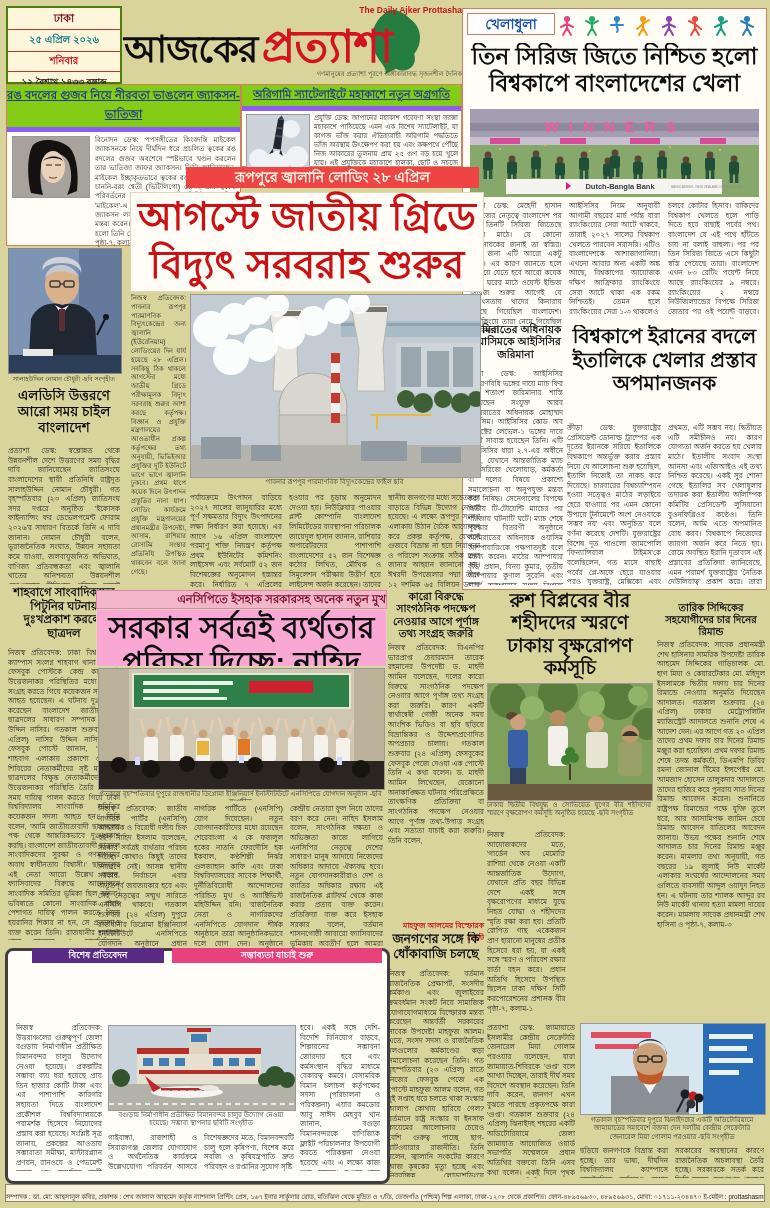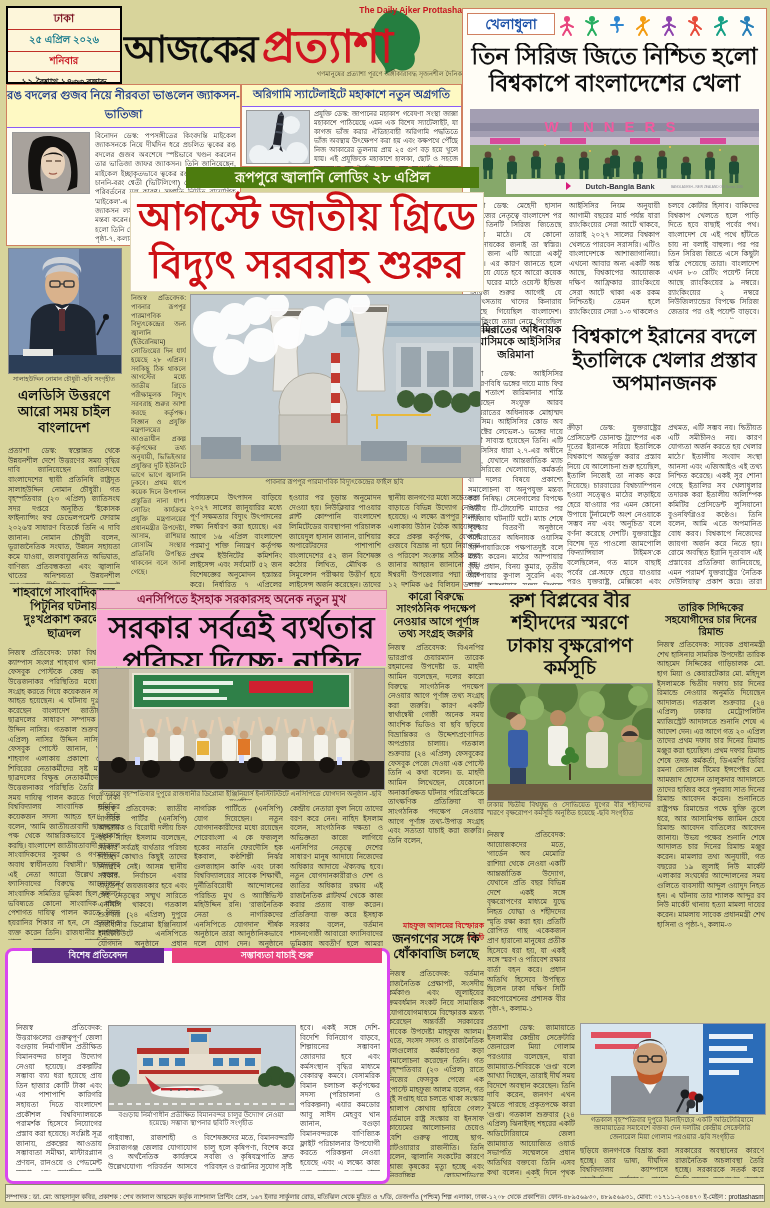--- a/index.html
+++ b/index.html
@@ -4,31 +4,31 @@
 <style>
   html,body{margin:0;padding:0;}
   body{font-family:"Liberation Sans", sans-serif;}
   #page{position:relative;width:770px;height:1208px;background:#d8d49b;overflow:hidden;}
   .abs{position:absolute;}
   .box{background:#fffdf6;border:1px solid #d89070;}
   .j{font-size:7.2px;line-height:1.34;text-align:justify;color:#1c1c1c;overflow:hidden;}
   .cap{font-size:6.8px;color:#333;text-align:center;overflow:hidden;line-height:1.25;}
   .hl{font-weight:bold;color:#0f0f0f;text-align:center;line-height:1.18;overflow:hidden;}
   .hl-navy{font-weight:bold;color:#213e8c;text-align:center;}
-  .band{background:#fef9c3;border-bottom:1px solid #8b5cf6;}
+  .band{background:#84cc16;border-bottom:5px solid #8b5cf6;text-decoration:underline;}
   svg{display:block;}
-  .kick{background:#4d7c0f;color:#fffbe8;font-weight:bold;text-align:center;}
+  .kick{background:#ef4444;color:#fffbe8;font-weight:bold;text-align:center;}
   .red-hl{color:#cc1115;font-weight:bold;text-align:center;line-height:1.22;}
 </style>
 </head>
 <body>
 
 <div id="page">
 
-  <div class="abs" style="left:6px;top:6px;width:112px;height:74px;background:#fdf6da;border:2px solid #000000;text-align:center;">
+  <div class="abs" style="left:6px;top:6px;width:112px;height:74px;background:#fdf6da;border:2px solid #4d7c0f;text-align:center;">
     <div style="font-weight:bold;color:#7a1020;font-size:11px;padding-top:2px;">ঢাকা</div>
     <div style="font-weight:bold;color:#167a8c;font-size:10px;border-top:1px solid #c03028;border-bottom:1px solid #c03028;padding:2px 0;">২৫ এপ্রিল ২০২৬</div>
     <div style="font-weight:bold;color:#c81520;font-size:10px;padding:1px 0;border-bottom:1px solid #c03028;">শনিবার</div>
     <div style="font-weight:bold;color:#1b1b1b;font-size:9px;padding-top:3px;">১২ বৈশাখ ১৪৩৩ বঙ্গাব্দ</div>
   </div>
 
   <div class="abs" style="left:124px;top:2px;width:338px;height:80px;">
     <svg width="60" height="66" viewBox="0 0 32 36" style="position:absolute;right:38px;top:8px;opacity:.95;">
       <path d="M12 1 C5 6 2 14 5 22 C8 29 13 32 11 35 L17 32 C23 35 29 31 27 24 C32 18 31 9 25 5 C20 0 15 -1 12 1 Z" fill="#1c7a3c"></path>
     </svg>
@@ -255,21 +255,21 @@
     <g stroke="#e8b93c" stroke-width="2">
         <path d="M180 120 h60"></path>
         <path d="M186 120 v14"></path>
       </g>
   </svg>
   <div class="abs cap" style="left:190px;top:478px;width:289px;height:12px;">পাবনার রূপপুর পারমাণবিক বিদ্যুৎকেন্দ্রের ফাইল ছবি</div>
   <div class="abs j" style="left:190px;top:493px;width:92px;height:95px;">পর্যায়ক্রমে উৎপাদন বাড়িয়ে ২০২৭ সালের জানুয়ারির মধ্যে পূর্ণ সক্ষমতার বিদ্যুৎ উৎপাদনের লক্ষ্য নির্ধারণ করা হয়েছে। এর আগে ১৬ এপ্রিল বাংলাদেশ পরমাণু শক্তি নিয়ন্ত্রণ কর্তৃপক্ষ প্রথম ইউনিটের কমিশনিং লাইসেন্স এবং সর্বমোট ৫২ জন বিশেষজ্ঞের অনুমোদন হস্তান্তর করে। নির্ধারিত ৭ এপ্রিলের লোডিং কার্যক্রম কিছু কারিগরি জটিলতার কারণে স্থগিত করা হয়েছিল। পরবর্তীতে সব মানদণ্ড নিশ্চিত</div>
   <div class="abs j" style="left:289px;top:493px;width:92px;height:95px;">হওয়ার পর চূড়ান্ত অনুমোদন দেওয়া হয়। নিউক্লিয়ার পাওয়ার প্লান্ট কোম্পানি বাংলাদেশ লিমিটেডের ব্যবস্থাপনা পরিচালক জায়েদুল হাসান জানান, রাশিয়ার অপারেটরদের পাশাপাশি বাংলাদেশের ৫২ জন বিশেষজ্ঞ কঠোর লিখিত, মৌখিক ও সিমুলেশন পরীক্ষায় উত্তীর্ণ হয়ে লাইসেন্স অর্জন করেছেন। তাদের যৌথ সমন্বয়ে কেন্দ্রটি পরিচালিত হবে। জ্বালানি লোডিংকে কেন্দ্র করে</div>
   <div class="abs j" style="left:388px;top:493px;width:92px;height:95px;">স্থানীয় জনগণের মধ্যে সচেতনতা বাড়াতে বিভিন্ন উদ্যোগ নেওয়া হয়েছে। এ লক্ষ্যে রূপপুর সংলগ্ন এলাকায় উঠান বৈঠক আয়োজন করে প্রকল্প কর্তৃপক্ষ, যেখানে গুজবে বিভ্রান্ত না হয়ে নিরাপত্তা ও পরিবেশ সংক্রান্ত সঠিক তথ্য জানার আহ্বান জানানো হয়। ঈশ্বরদী উপজেলার পদ্মা তীরে ১২ দশমিক ৬৫ বিলিয়ন ডলার ব্যয়ে নির্মিত এই প্রকল্পের দুটি ইউনিট থেকে মোট দুই হাজার ৪০০ মেগাওয়াট পৃষ্ঠা-৭, কলাম-১</div>
 
-  <div class="abs" style="left:96px;top:590px;width:289px;height:17px;background:#f3b6ca;color:#7a1030;font-weight:bold;text-align:center;font-size:11.5px;line-height:17px;border:1px solid #d98aa6;">এনসিপিতে ইসহাক সরকারসহ অনেক নতুন মুখ</div>
+  <div class="abs" style="left:96px;top:590px;width:289px;height:17px;background:#f3b6ca;color:#7a1030;font-weight:bold;text-align:right;font-size:11.5px;line-height:17px;border:1px solid #d98aa6;">এনসিপিতে ইসহাক সরকারসহ অনেক নতুন মুখ</div>
   <div class="abs hl" style="left:96px;top:609px;width:289px;height:56px;font-size:30px;background:#f9a8d4;border:1px solid #e0d6b8;">সরকার সর্বত্রই ব্যর্থতার পরিচয় দিচ্ছে: নাহিদ ইসলাম</div>
   <svg class="abs" style="left:98px;top:668px;border:1px solid #999;" width="285" height="120" viewBox="0 0 285 120" preserveAspectRatio="none">
     <rect width="285" height="120" fill="#cfc7b2"></rect>
     <rect x="0" width="30" height="120" fill="#bcb29a"></rect>
       <rect x="255" width="30" height="120" fill="#bcb29a"></rect>
     <rect x="34" y="5" width="217" height="34" fill="#2f8048" stroke="#e8e4d2" stroke-width="2"></rect>
     <rect x="150" y="12" width="64" height="12" fill="#d02030"></rect>
     <g fill="#e8f2e8">
         <rect x="44" y="12" width="90" height="4"></rect>
         <rect x="44" y="20" width="76" height="4"></rect>
@@ -406,21 +406,21 @@
     <circle cx="104" cy="70" r="4.5" fill="#1a1d20"></circle>
         <circle cx="112" cy="72" r="4.5" fill="#c02020"></circle>
         <circle cx="118" cy="74" r="4.5" fill="#1a1d20"></circle>
         <circle cx="110" cy="80" r="4.5" fill="#303438"></circle>
       </g>
   </svg>
   <div class="abs cap" style="left:580px;top:1116px;width:184px;height:28px;">গতকাল বৃহস্পতিবার দুপুরে ঝিনাইদহের একটি অডিটোরিয়ামে জামায়াতের সমাবেশে বক্তব্য দেন দলটির কেন্দ্রীয় সেক্রেটারি জেনারেল মিয়া গোলাম পরওয়ার -ছবি সংগৃহীত</div>
   <div class="abs j" style="left:580px;top:1146px;width:88px;height:32px;">ছড়িয়ে জনগণকে বিভ্রান্ত করা হচ্ছে। তার ভাষ্য, দীর্ঘদিন বিশ্ববিদ্যালয় ক্যাম্পাসে রাজনৈতিক কর্মকাণ্ডে বাধার মুখে পড়া শক্তিগুলো এখন অন্যদের 'গুপ্ত' বলে অভিযোগ করছেন। জুলাই সনদ, গণভোট ও সংবিধান সংস্কার প্রসঙ্গে জামায়াতের এই নেতা বলেন, বিভিন্ন রাজনৈতিক দলের ঐকমত্য থাকা সত্ত্বেও তা বাস্তবায়নে সংকট তৈরি হয়েছে। তিনি দাবি করেন,</div>
   <div class="abs j" style="left:675px;top:1146px;width:89px;height:32px;">সরকারের অবস্থানের কারণে রাজনৈতিক অচলাবস্থা তৈরি হচ্ছে। সরকারকে সতর্ক করে তিনি বলেন, জনগণের প্রত্যাশা উপেক্ষা করা হলে আন্দোলন আবার রাজপথে গড়াতে পারে। তবে তিনি রাজনৈতিক সংঘাত এড়িয়ে রাজনৈতিক সমাবেশের ওপর গুরুত্বারোপ করেন। নির্বাচন প্রসঙ্গে তিনি 'ইলেকশন ইঞ্জিনিয়ারিং'-এর অভিযোগ তুলে বিচার বিভাগীয় তদন্ত পৃষ্ঠা-৭, কলাম-১</div>
 
-  <div class="abs" style="left:5px;top:948px;width:379px;height:230px;background:#fffdf8;border:3px solid #d946ef;border-radius:8px;">
+  <div class="abs" style="left:5px;top:948px;width:379px;height:230px;background:#fffdf8;border:3px solid #404040;border-radius:8px;">
     <div style="position:absolute;left:24px;top:-3px;width:132px;height:15px;background:#5a2b85;color:#fff;font-weight:bold;font-size:9px;text-align:center;line-height:15px;">বিশেষ প্রতিবেদন</div>
     <div style="position:absolute;left:164px;top:-3px;width:210px;height:15px;background:#e8417c;color:#fff;font-weight:bold;font-size:9px;text-align:center;line-height:15px;">সম্ভাব্যতা যাচাই শুরু</div>
     <div class="j" style="position:absolute;left:8px;top:72px;width:86px;height:148px;">নিজস্ব প্রতিবেদক: উত্তরাঞ্চলের গুরুত্বপূর্ণ জেলা বগুড়ায় নির্মাণাধীন প্রতীক্ষিত বিমানবন্দর চালুর উদ্যোগ নেওয়া হয়েছে। প্রকল্পটির সম্ভাব্য ব্যয় ধরা হয়েছে প্রায় তিন হাজার কোটি টাকা এবং এর পাশাপাশি কারিগরি সহায়তা দিতে বাংলাদেশ প্রকৌশল বিশ্ববিদ্যালয়কে পরামর্শক হিসেবে নিয়োগের প্রস্তাব করা হয়েছে। সংশ্লিষ্ট সূত্র জানায়, প্রকল্পের আওতায় সম্ভাব্যতা সমীক্ষা, মাস্টারপ্ল্যান প্রণয়ন, রানওয়ে ও পেভমেন্ট নকশা এবং আধুনিক যাত্রী টার্মিনাল ভবনের বিস্তারিত ডিজাইন তৈরি করা হবে। এ বিমানবন্দর চালু হলে বগুড়া ছাড়াও জয়পুরহাট, নওগাঁ,</div>
     <svg style="position:absolute;left:100px;top:74px;border:1px solid #999;" width="186" height="84" viewBox="0 0 186 84" preserveAspectRatio="none">
       <rect width="186" height="84" fill="#c7d2da"></rect>
       <rect y="58" width="186" height="26" fill="#b2b2a8"></rect>
       <rect x="28" y="26" width="124" height="32" fill="#e7dfcf"></rect>
       <rect x="28" y="22" width="124" height="6" fill="#b53029"></rect>
       <g fill="#3f7fb5">
           <rect x="34" y="32" width="10" height="8"></rect>

